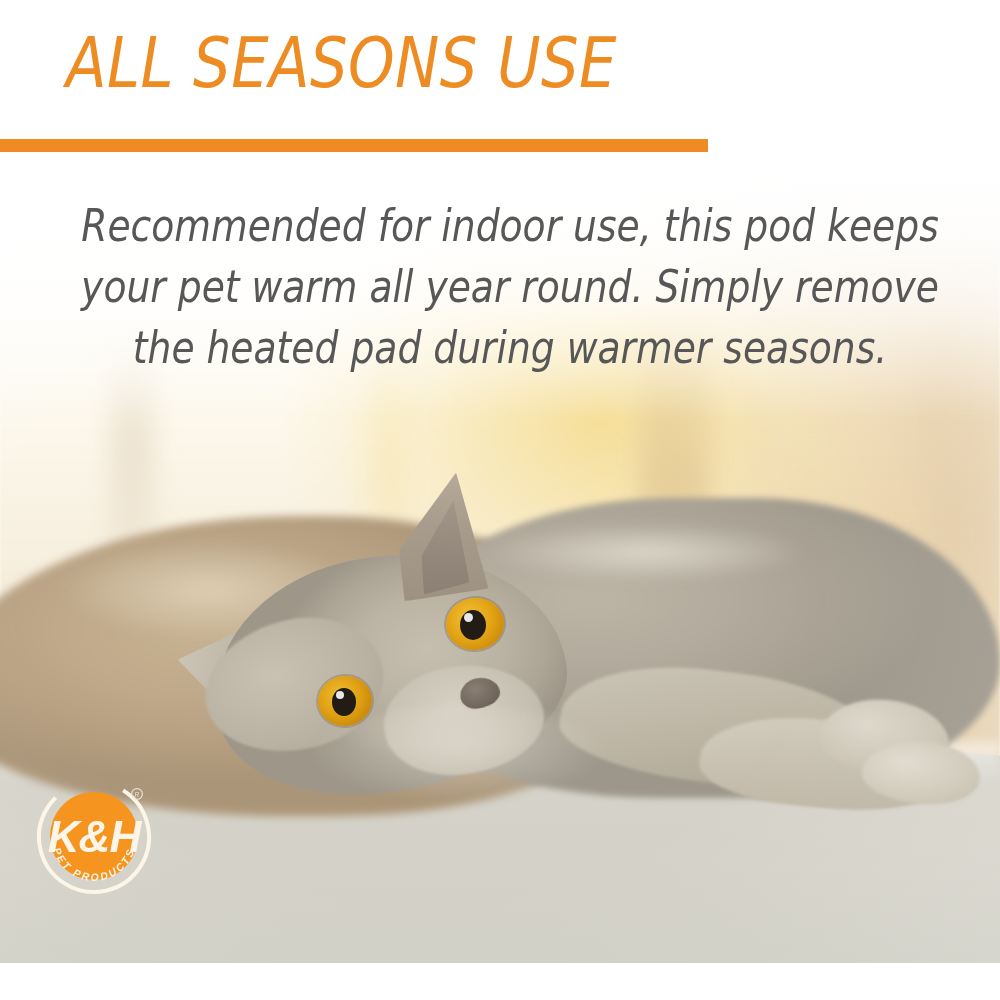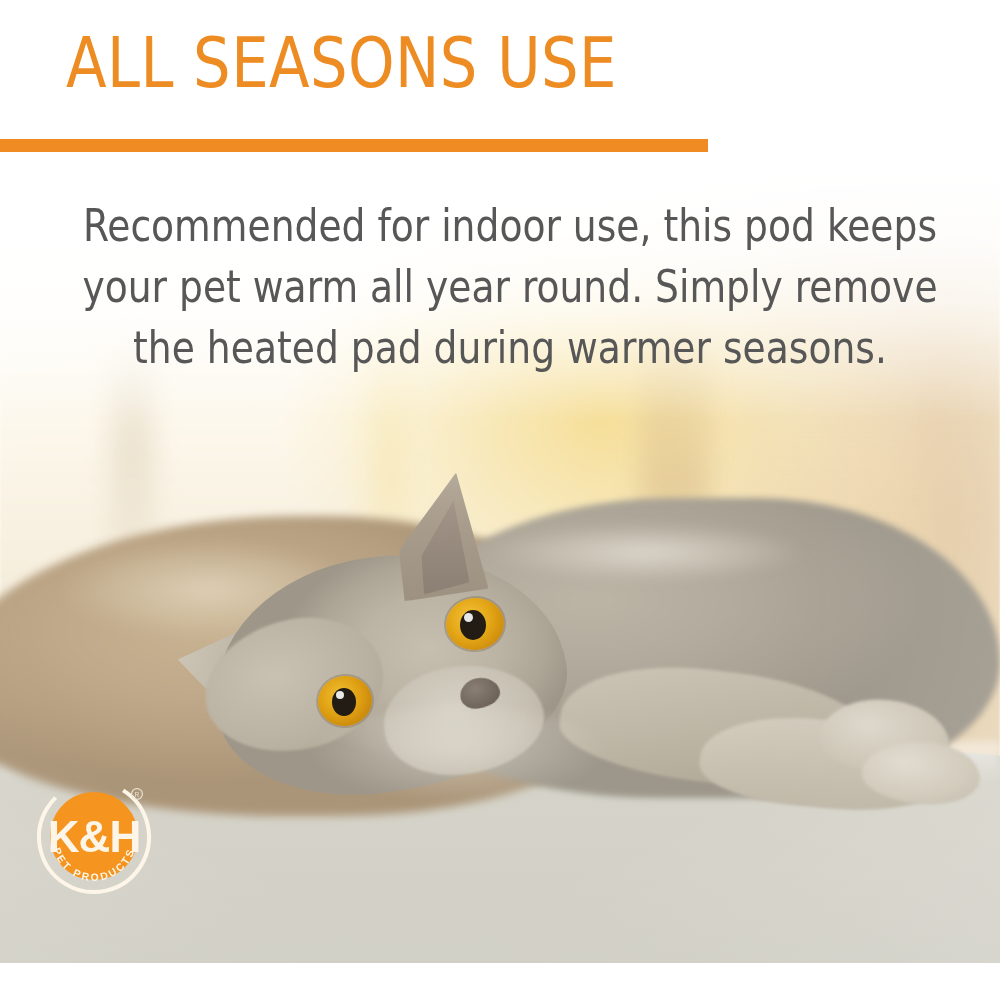--- a/index.html
+++ b/index.html
@@ -10,20 +10,21 @@
     background:#ffffff;
     font-family:"Liberation Sans", sans-serif;
     overflow:hidden;
   }
 
   #stage {
     position:relative;
     width:1000px; height:1000px;
     background:#ffffff;
     overflow:hidden;
+    font-style:italic;
   }
 
   
   .photo {
     position:absolute;
     left:0; top:0;
     width:1000px; height:963px;
     overflow:hidden;
     background:#fffdf7;
   }

